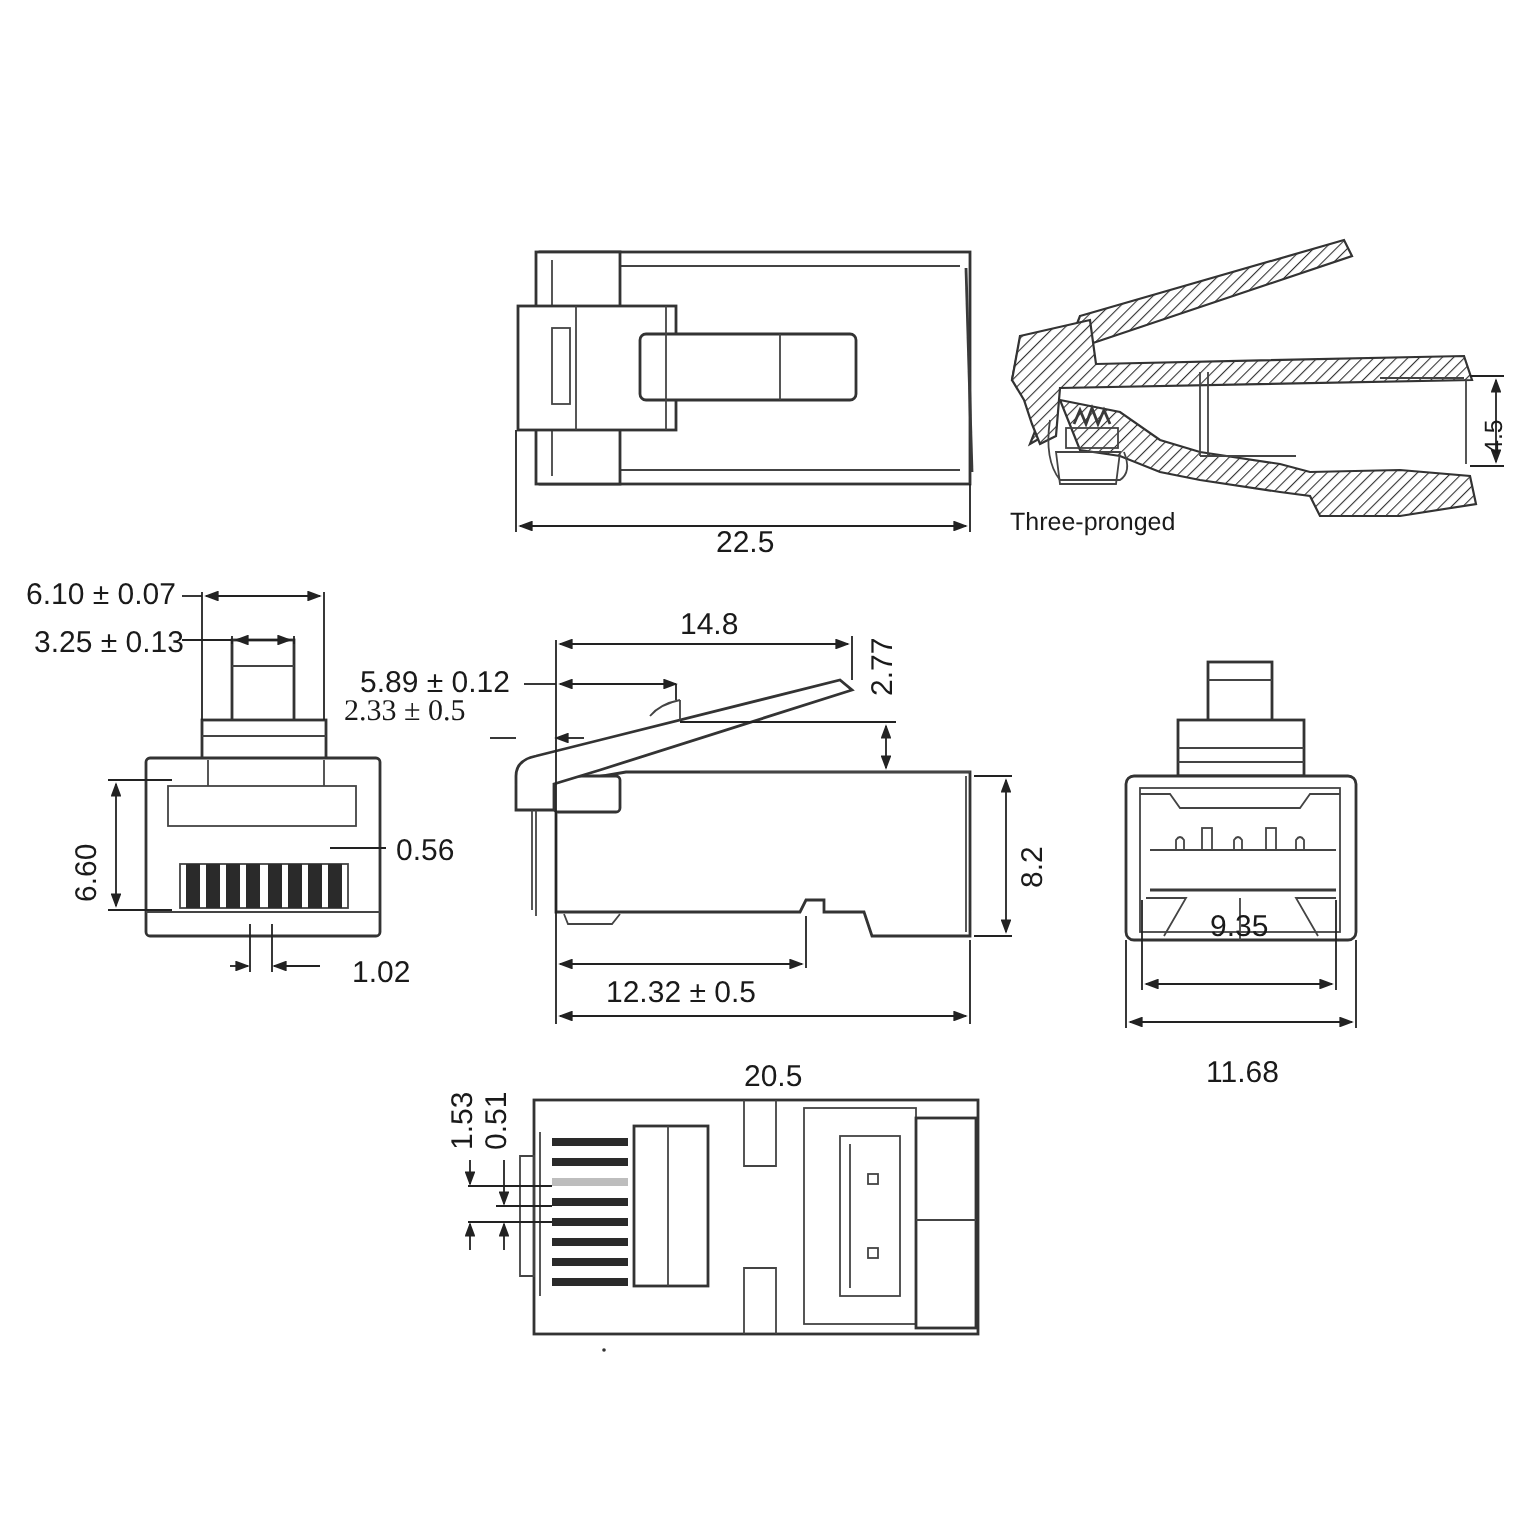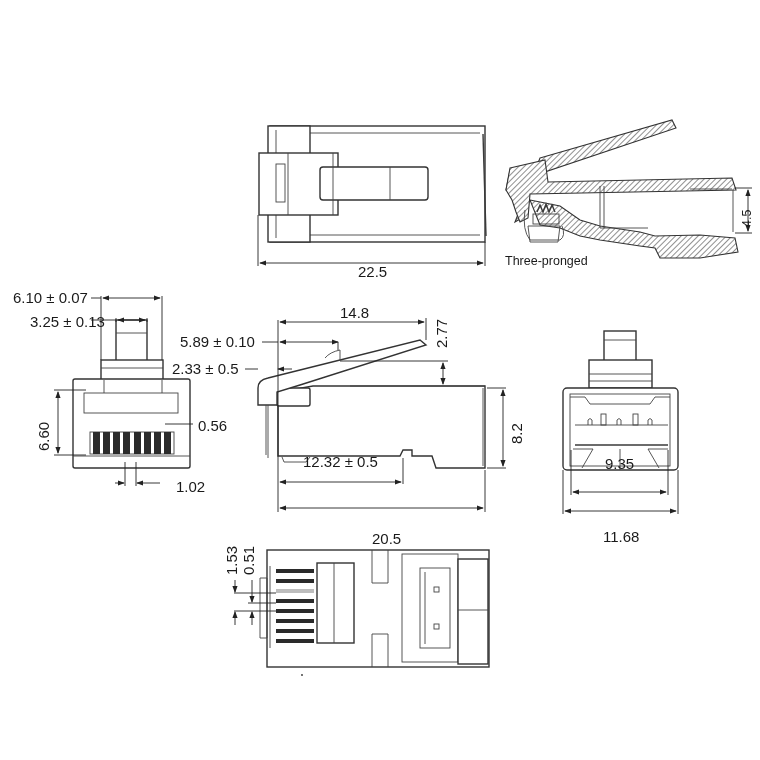--- a/index.html
+++ b/index.html
@@ -205,30 +205,30 @@
     <line class="dim" x1="252" y1="625" x2="252" y2="612" marker-end="url(#arr)"></line>
     <circle cx="302" cy="675" r="0.9" fill="#333"></circle>
   </g>
 </svg>
 
 <span class="lbl" style="left:358px;top:264px;">22.5</span>
 <span class="lbl small" style="left:505px;top:255px;">Three-pronged</span>
 <span class="lbl small rot" style="left:741px;top:227px;">4.5</span>
 
 <span class="lbl" style="left:13px;top:290px;">6.10 ± 0.07</span>
-<span class="lbl" style="left:30px;top:314px;">3.25 ± 0.13</span>
+<span class="lbl" style="left:17px;top:314px;">3.25 ± 0.13</span>
 <span class="lbl rot" style="left:36px;top:451px;">6.60</span>
 <span class="lbl" style="left:198px;top:418px;">0.56</span>
 <span class="lbl" style="left:176px;top:479px;">1.02</span>
 
 <span class="lbl" style="left:340px;top:305px;">14.8</span>
-<span class="lbl" style="left:180px;top:334px;">5.89 ± 0.10</span>
-<span class="lbl" style="left:172px;top:361px;">2.33 ± 0.5</span>
+<span class="lbl" style="left:180px;top:334px;">5.89 ± 0.12</span>
+<span class="lbl" style="left:172px;top:349px;font-family:Liberation Serif, serif;">2.33 ± 0.5</span>
 <span class="lbl rot" style="left:434px;top:348px;">2.77</span>
 <span class="lbl rot" style="left:509px;top:444px;">8.2</span>
-<span class="lbl" style="left:303px;top:454px;">12.32 ± 0.5</span>
+<span class="lbl" style="left:303px;top:489px;">12.32 ± 0.5</span>
 <span class="lbl" style="left:372px;top:491px;margin-top:40px;">20.5</span>
 
 <span class="lbl" style="left:605px;top:456px;">9.35</span>
 <span class="lbl" style="left:603px;top:517px;margin-top:12px;">11.68</span>
 
 <span class="lbl rot" style="left:224px;top:575px;">1.53</span>
 <span class="lbl rot" style="left:241px;top:575px;">0.51</span>
 
 </body></html>

